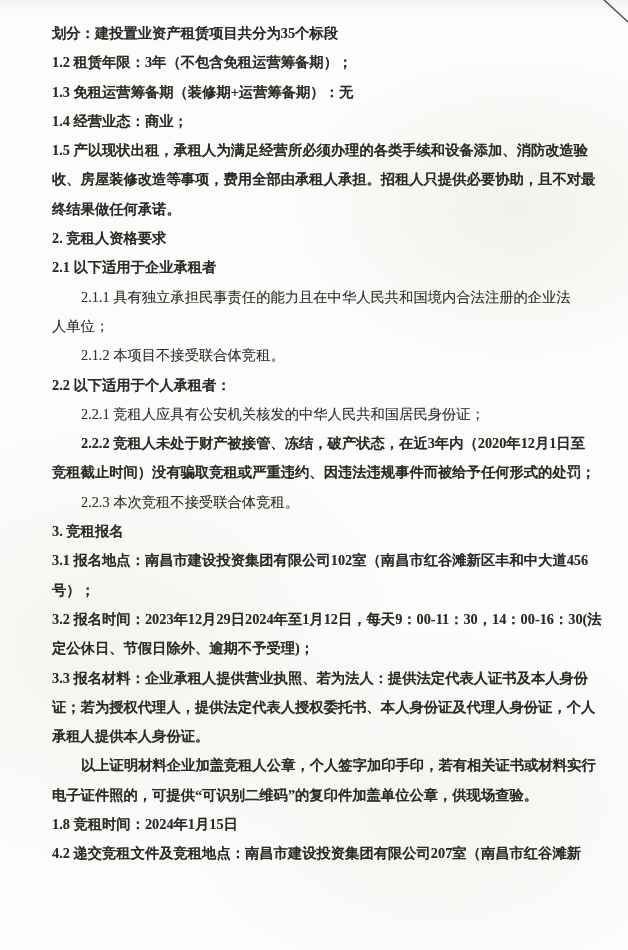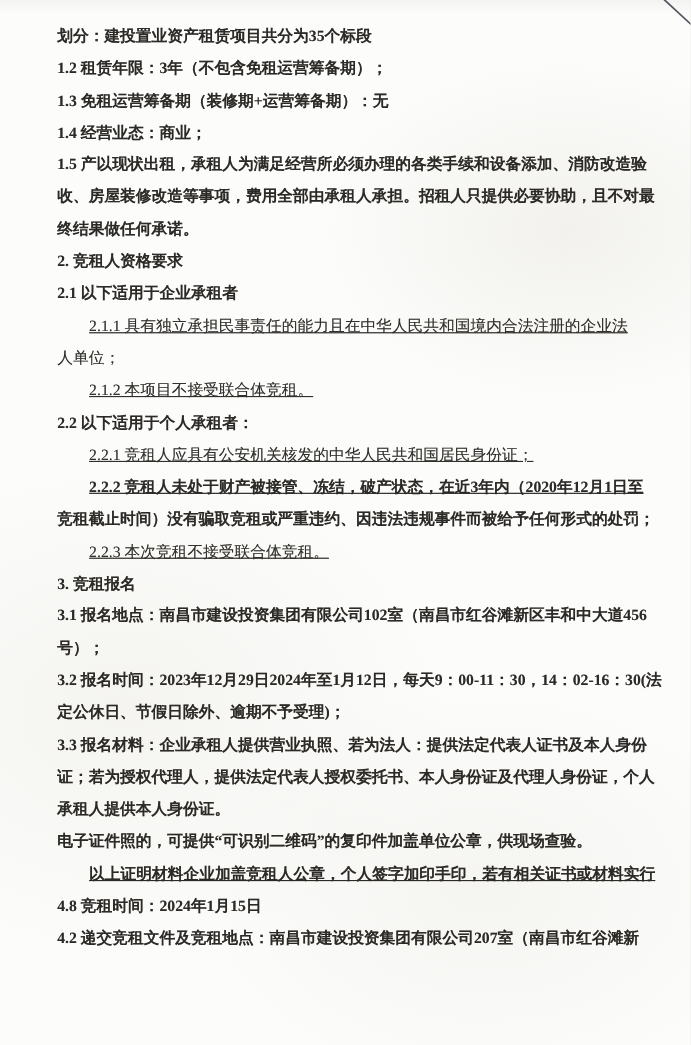--- a/index.html
+++ b/index.html
@@ -37,21 +37,21 @@
   }
   .ln {
     margin: 0;
     height: 29.3px;
     line-height: 29.3px;
     font-size: 14.3px;
     white-space: nowrap;
     text-shadow: 0 0 0.5px rgba(40, 38, 34, 0.35);
   }
   .b { font-weight: bold; color: #2c2a27; }
-  .sub { padding-left: 29px; text-decoration: underline; }
+  .sub { padding-left: 29px; }
 </style>
 </head>
 <body>
 
 <div class="page">
 
   <svg class="corner-mark" viewBox="0 0 30 26" xmlns="http://www.w3.org/2000/svg">
     <line x1="4" y1="-2" x2="30" y2="22" stroke="#3a3a45" stroke-width="1.6" stroke-linecap="round" opacity="0.85"></line>
   </svg>
 
@@ -69,24 +69,24 @@
     <p class="ln">人单位；</p>
     <p class="ln sub">2.1.2 本项目不接受联合体竞租。</p>
     <p class="ln b">2.2 以下适用于个人承租者：</p>
     <p class="ln sub">2.2.1 竞租人应具有公安机关核发的中华人民共和国居民身份证；</p>
     <p class="ln sub b">2.2.2 竞租人未处于财产被接管、冻结，破产状态，在近3年内（2020年12月1日至</p>
     <p class="ln b">竞租截止时间）没有骗取竞租或严重违约、因违法违规事件而被给予任何形式的处罚；</p>
     <p class="ln sub">2.2.3 本次竞租不接受联合体竞租。</p>
     <p class="ln b">3. 竞租报名</p>
     <p class="ln b">3.1 报名地点：南昌市建设投资集团有限公司102室（南昌市红谷滩新区丰和中大道456</p>
     <p class="ln b">号）；</p>
-    <p class="ln b">3.2 报名时间：2023年12月29日2024年至1月12日，每天9：00-11：30，14：02-16：30(法</p>
+    <p class="ln b">3.2 报名时间：2023年12月29日2024年至1月12日，每天9：00-11：30，14：00-16：30(法</p>
     <p class="ln b">定公休日、节假日除外、逾期不予受理)；</p>
     <p class="ln b">3.3 报名材料：企业承租人提供营业执照、若为法人：提供法定代表人证书及本人身份</p>
     <p class="ln b">证；若为授权代理人，提供法定代表人授权委托书、本人身份证及代理人身份证，个人</p>
     <p class="ln b">承租人提供本人身份证。</p>
+    <p class="ln sub b">以上证明材料企业加盖竞租人公章，个人签字加印手印，若有相关证书或材料实行</p>
     <p class="ln b">电子证件照的，可提供“可识别二维码”的复印件加盖单位公章，供现场查验。</p>
-    <p class="ln sub b">以上证明材料企业加盖竞租人公章，个人签字加印手印，若有相关证书或材料实行</p>
-    <p class="ln b">4.8 竞租时间：2024年1月15日</p>
+    <p class="ln b">1.8 竞租时间：2024年1月15日</p>
     <p class="ln b">4.2 递交竞租文件及竞租地点：南昌市建设投资集团有限公司207室（南昌市红谷滩新</p>
   </div>
 
 </div>
 
 </body></html>

